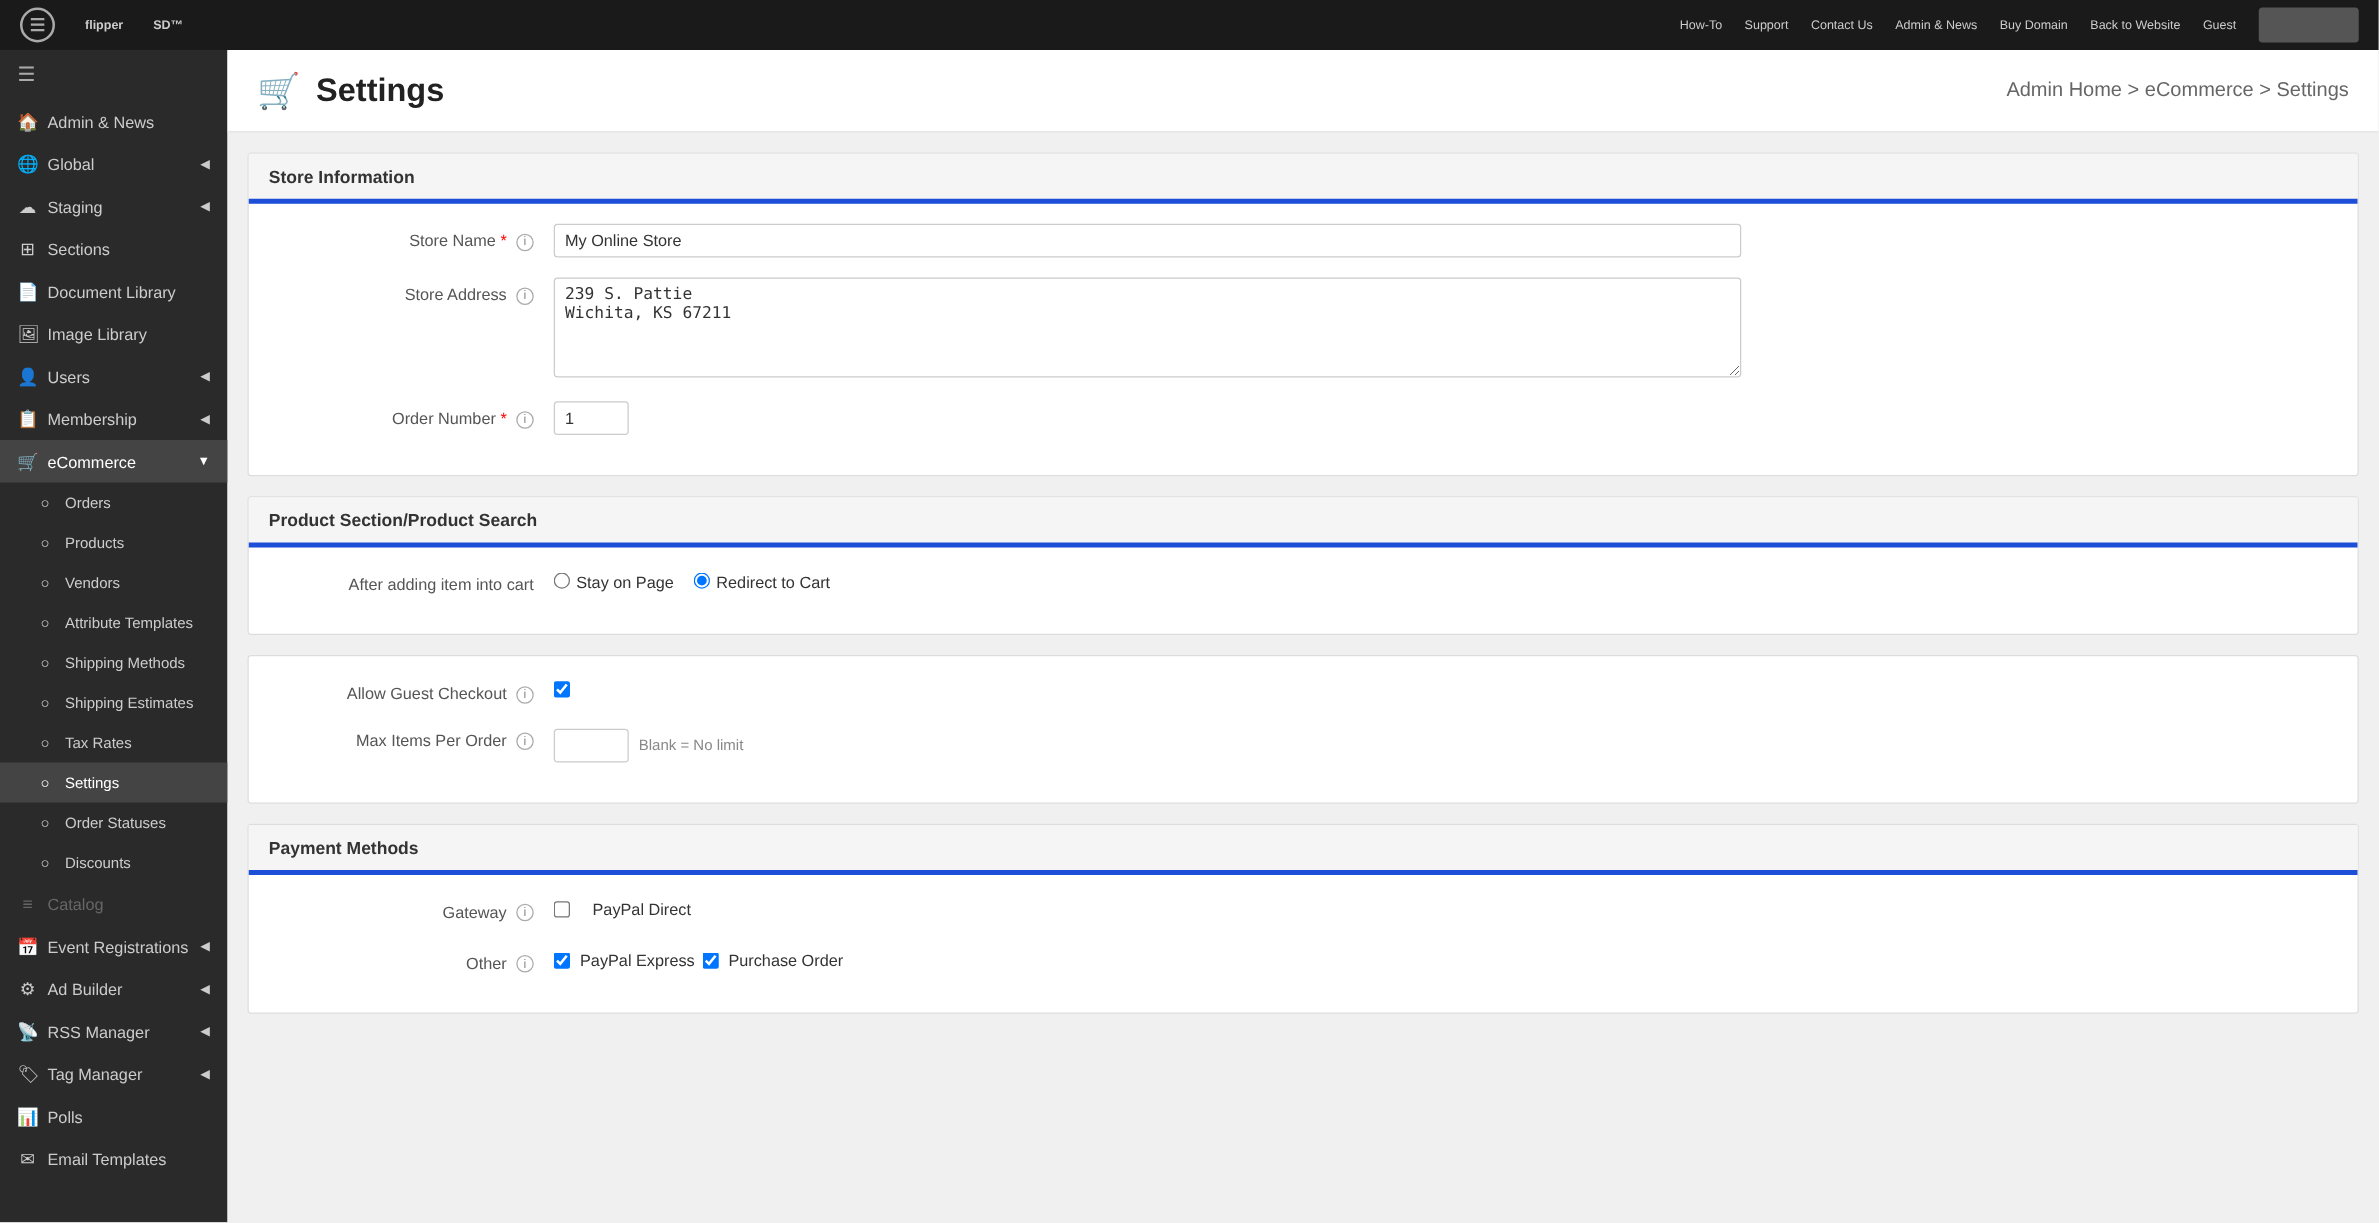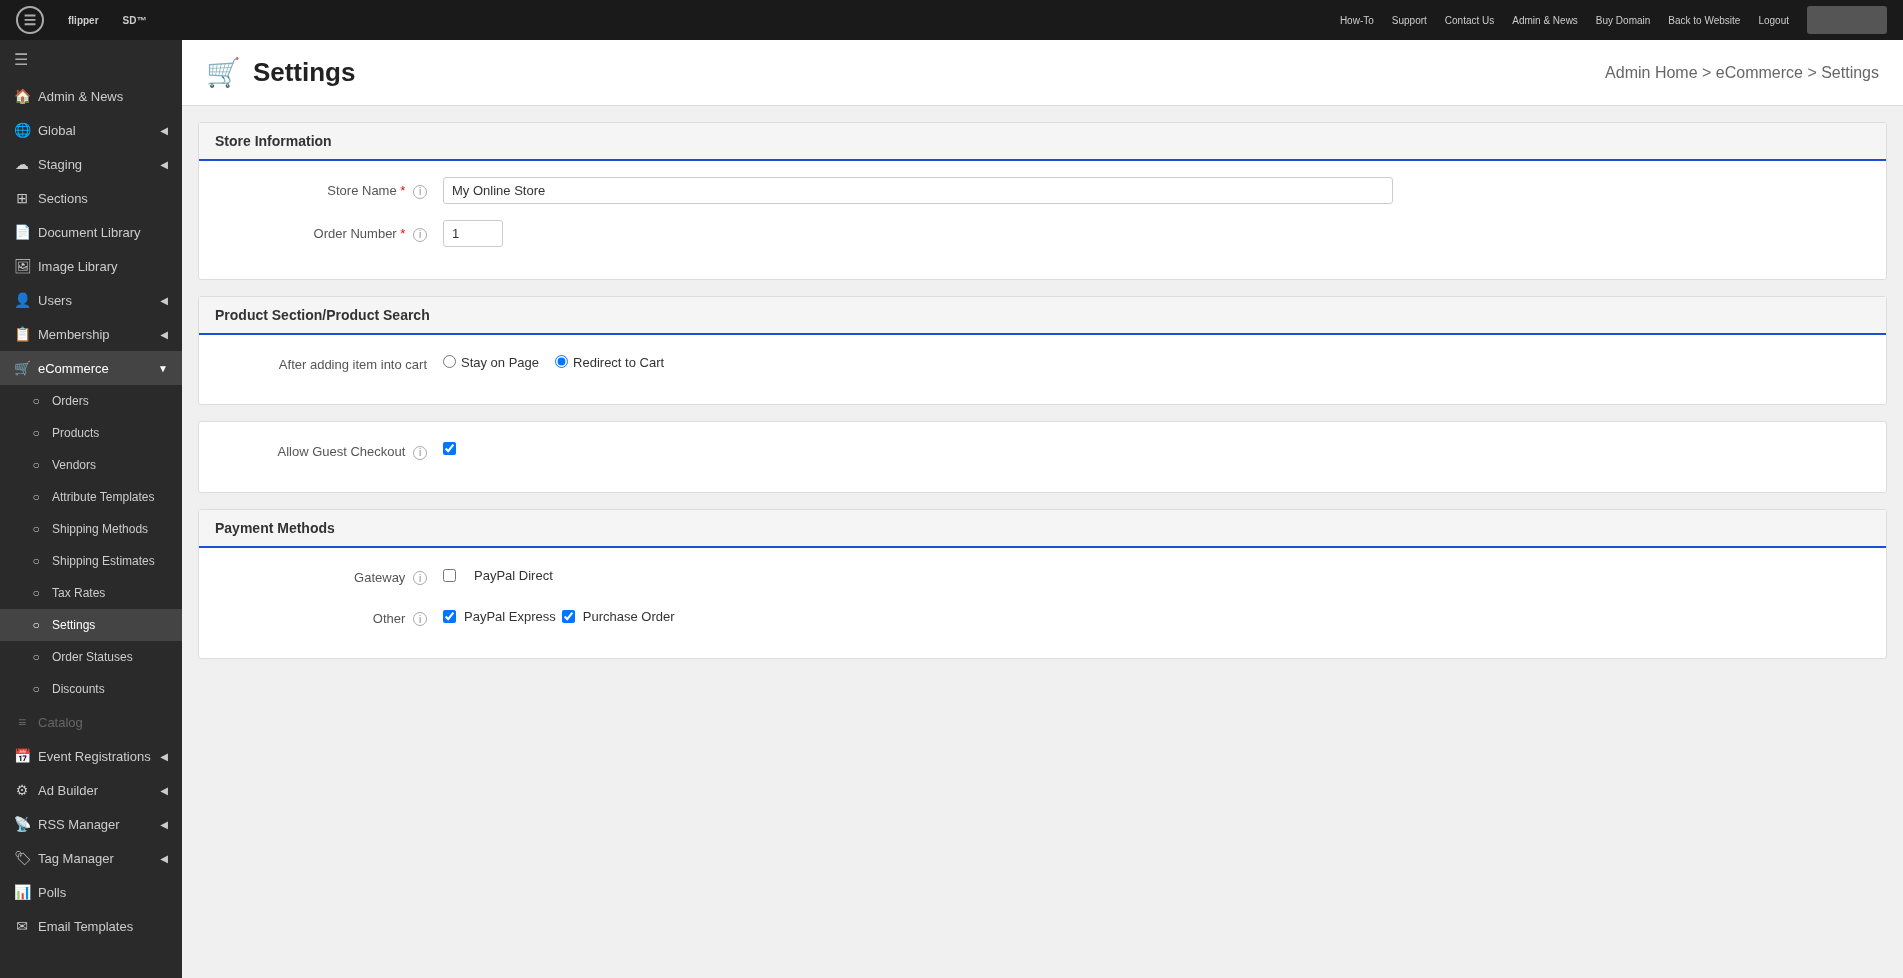--- a/index.html
+++ b/index.html
@@ -121,21 +121,21 @@
       border: 1px solid #ddd;
       border-radius: 3px;
       margin-bottom: 16px;
     }
     .section-card-header {
       background: #f5f5f5;
       padding: 10px 16px;
       font-size: 14px;
       font-weight: bold;
       color: #333;
-      border-bottom: 2px solid #1d4ed8;
+      border-bottom: 4px solid #1d4ed8;
     }
     .section-card-body { padding: 16px 24px; }
 
     .form-row {
       display: flex;
       align-items: flex-start;
       margin-bottom: 16px;
     }
     .form-label {
       width: 220px;
@@ -208,21 +208,21 @@
     <div class="logo-icon">☰</div>
     <span>flipper</span>
     <span class="logo-sd">SD™</span>
   </div>
   <a>How-To</a>
   <a>Support</a>
   <a>Contact Us</a>
   <a>Admin &amp; News</a>
   <a>Buy Domain</a>
   <a>Back to Website</a>
-  <a>Logout</a>
+  <a>Guest</a>
   <div class="admin-logo"></div>
 </div>
 
 <div class="layout">
 
   <div class="sidebar">
     <div class="sidebar-hamburger">☰</div>
 
     <div class="sidebar-item">
       <span class="s-icon">🏠</span>
@@ -359,20 +359,30 @@
             <div class="form-label">
               <span>Store Name</span>
               <span class="required">*</span>
               <span class="info-icon">i</span>
             </div>
             <div class="form-control">
               <input type="text" value="My Online Store" style="">
             </div>
           </div>
 
+          <div class="form-row">
+            <div class="form-label">
+              <span>Store Address</span>
+              <span class="info-icon">i</span>
+            </div>
+            <div class="form-control">
+              <textarea style="">239 S. Pattie
+Wichita, KS 67211</textarea>
+            </div>
+          </div>
 
           <div class="form-row">
             <div class="form-label">
               <span>Order Number</span>
               <span class="required">*</span>
               <span class="info-icon">i</span>
             </div>
             <div class="form-control">
               <input type="number" value="1" style="width: 60px;">
             </div>
@@ -411,20 +421,32 @@
               <span>Allow Guest Checkout</span>
               <span class="info-icon">i</span>
             </div>
             <div class="form-control">
               <label class="checkbox-label">
                 <input type="checkbox" checked="" style="">
               </label>
             </div>
           </div>
 
+          <div class="form-row">
+            <div class="form-label">
+              <span>Max Items Per Order</span>
+              <span class="info-icon">i</span>
+            </div>
+            <div class="form-control">
+              <div class="max-items-row">
+                <input type="text" style="width: 60px; padding: 5px 8px; border: 1px solid rgb(204, 204, 204); border-radius: 3px;" value="">
+                <span class="hint-text">Blank = No limit</span>
+              </div>
+            </div>
+          </div>
         </div>
       </div>
 
       <div class="section-card">
         <div class="section-card-header">Payment Methods</div>
         <div class="section-card-body">
 
           <div class="form-row">
             <div class="form-label">
               <span>Gateway</span>

